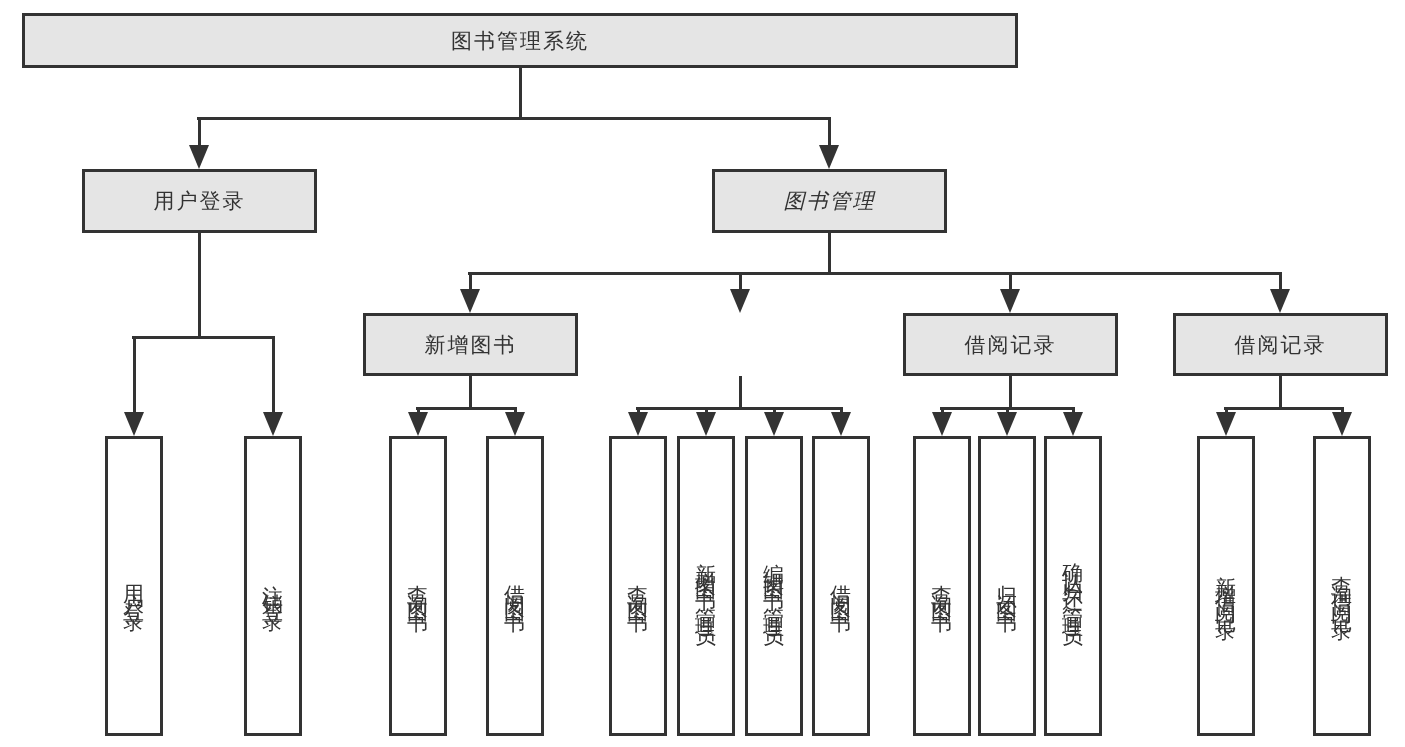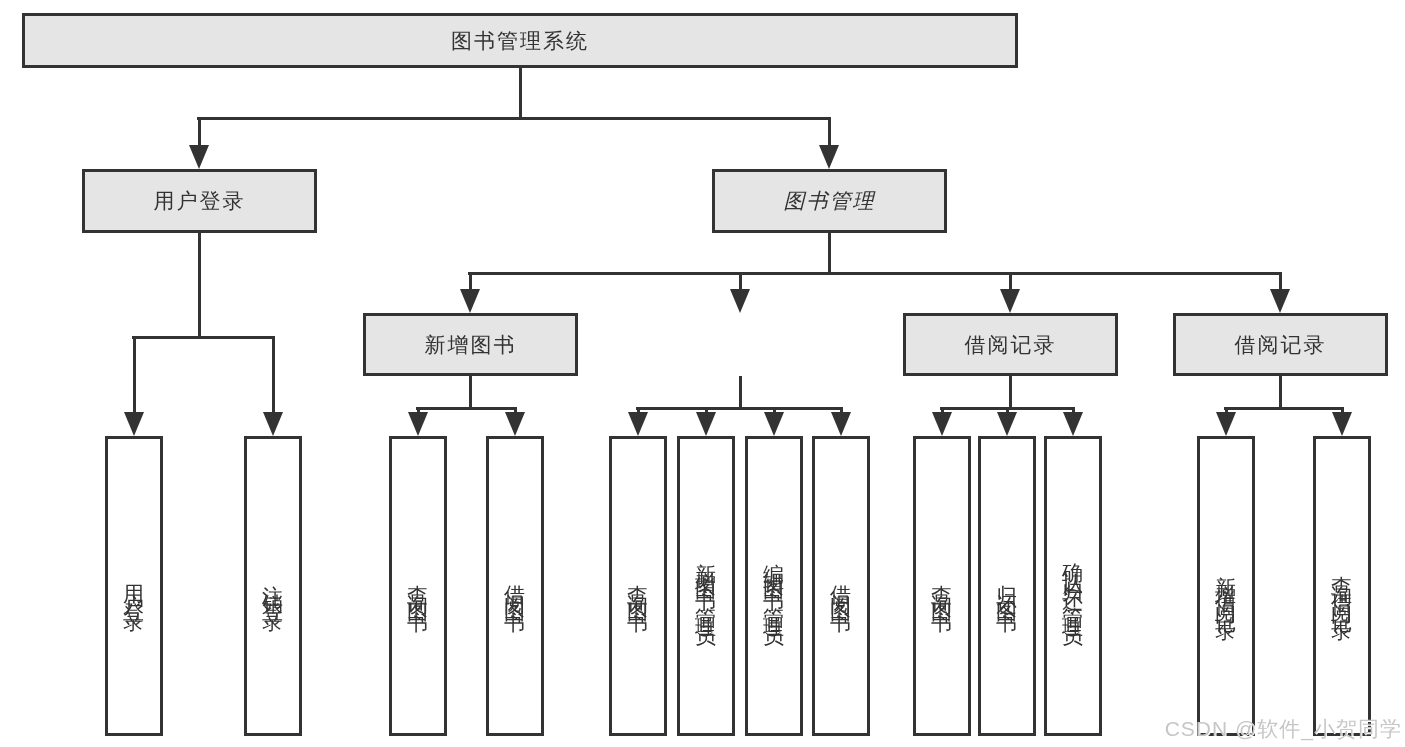--- a/index.html
+++ b/index.html
@@ -154,15 +154,14 @@
   <div class="vline" style="left:1072px; top:407px; height:10px;"></div>
   <div class="arrow" style="left:1063px; top:412px;"></div>
 
   <div class="vline" style="left:1279px; top:376px; height:34px;"></div>
   <div class="hline" style="left:1224px; top:407px; width:120px;"></div>
   <div class="vline" style="left:1225px; top:407px; height:10px;"></div>
   <div class="arrow" style="left:1216px; top:412px;"></div>
   <div class="vline" style="left:1341px; top:407px; height:10px;"></div>
   <div class="arrow" style="left:1332px; top:412px;"></div>
 
-  <div class="watermark">CSDN @软件_小贺同学</div>
 
 </div>
 
 </body></html>

